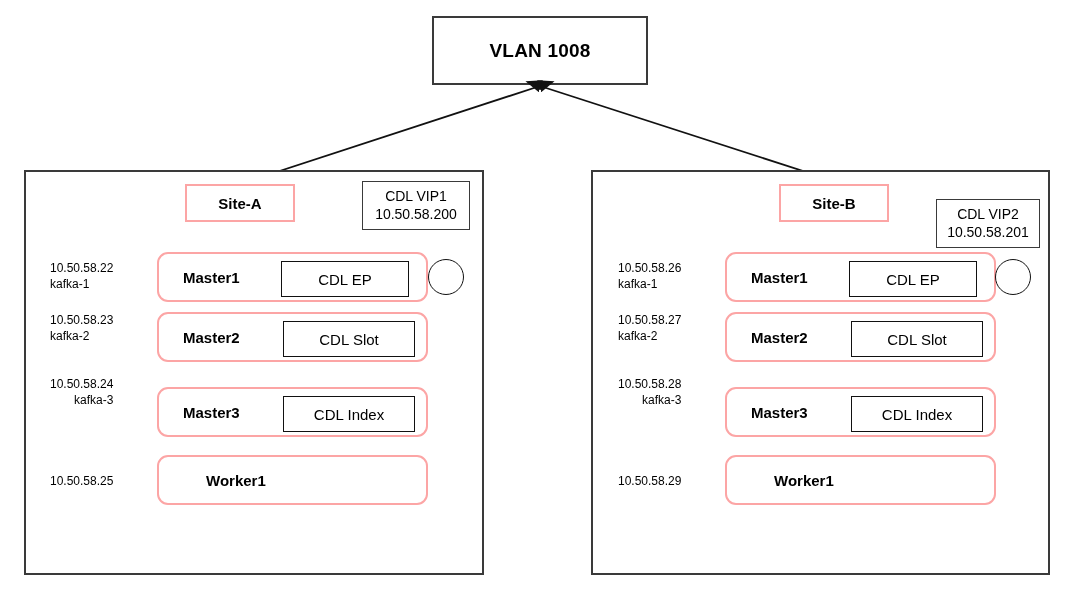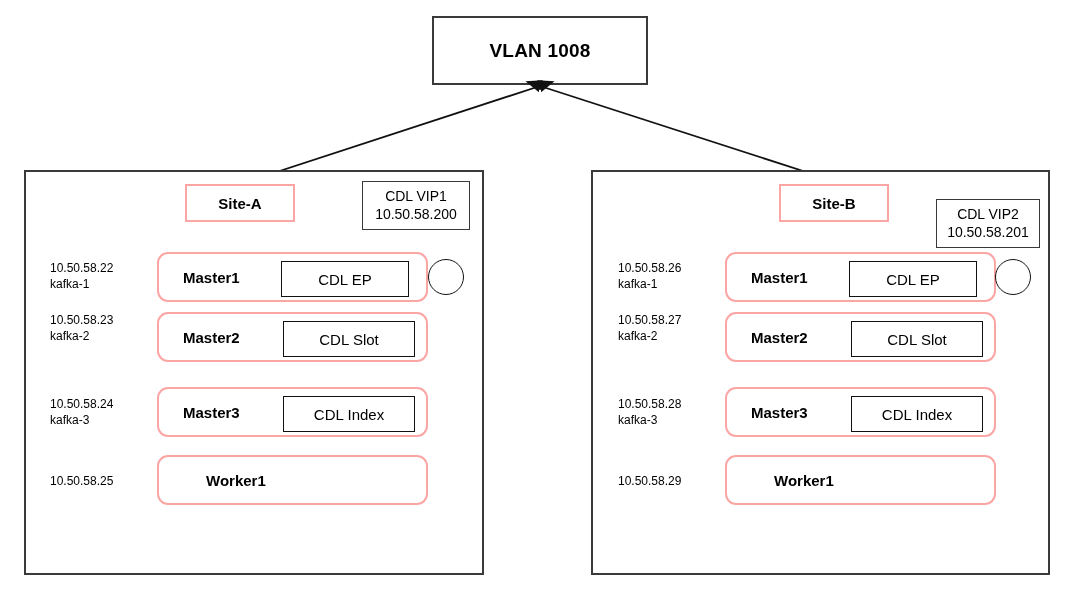--- a/index.html
+++ b/index.html
@@ -141,21 +141,21 @@
   
   .ip-label {
     line-height: 1.35;
     font-size: 12px;
     white-space: nowrap;
   }
   .site-a .ip-label { left: 50px; }
   .site-b .ip-label { left: 618px; }
   .ip-1 { top: 260px; }
   .ip-2 { top: 312px; }
-  .ip-3 { top: 396px; }
+  .ip-3 { top: 376px; text-align: right; }
   .ip-4 { top: 473px; }
   .ip-line { display: block; }
 </style>
 </head>
 <body>
 
 <div id="canvas">
 
   <div class="abs vlan-box">
     <span class="vlan-label">VLAN 1008</span>

